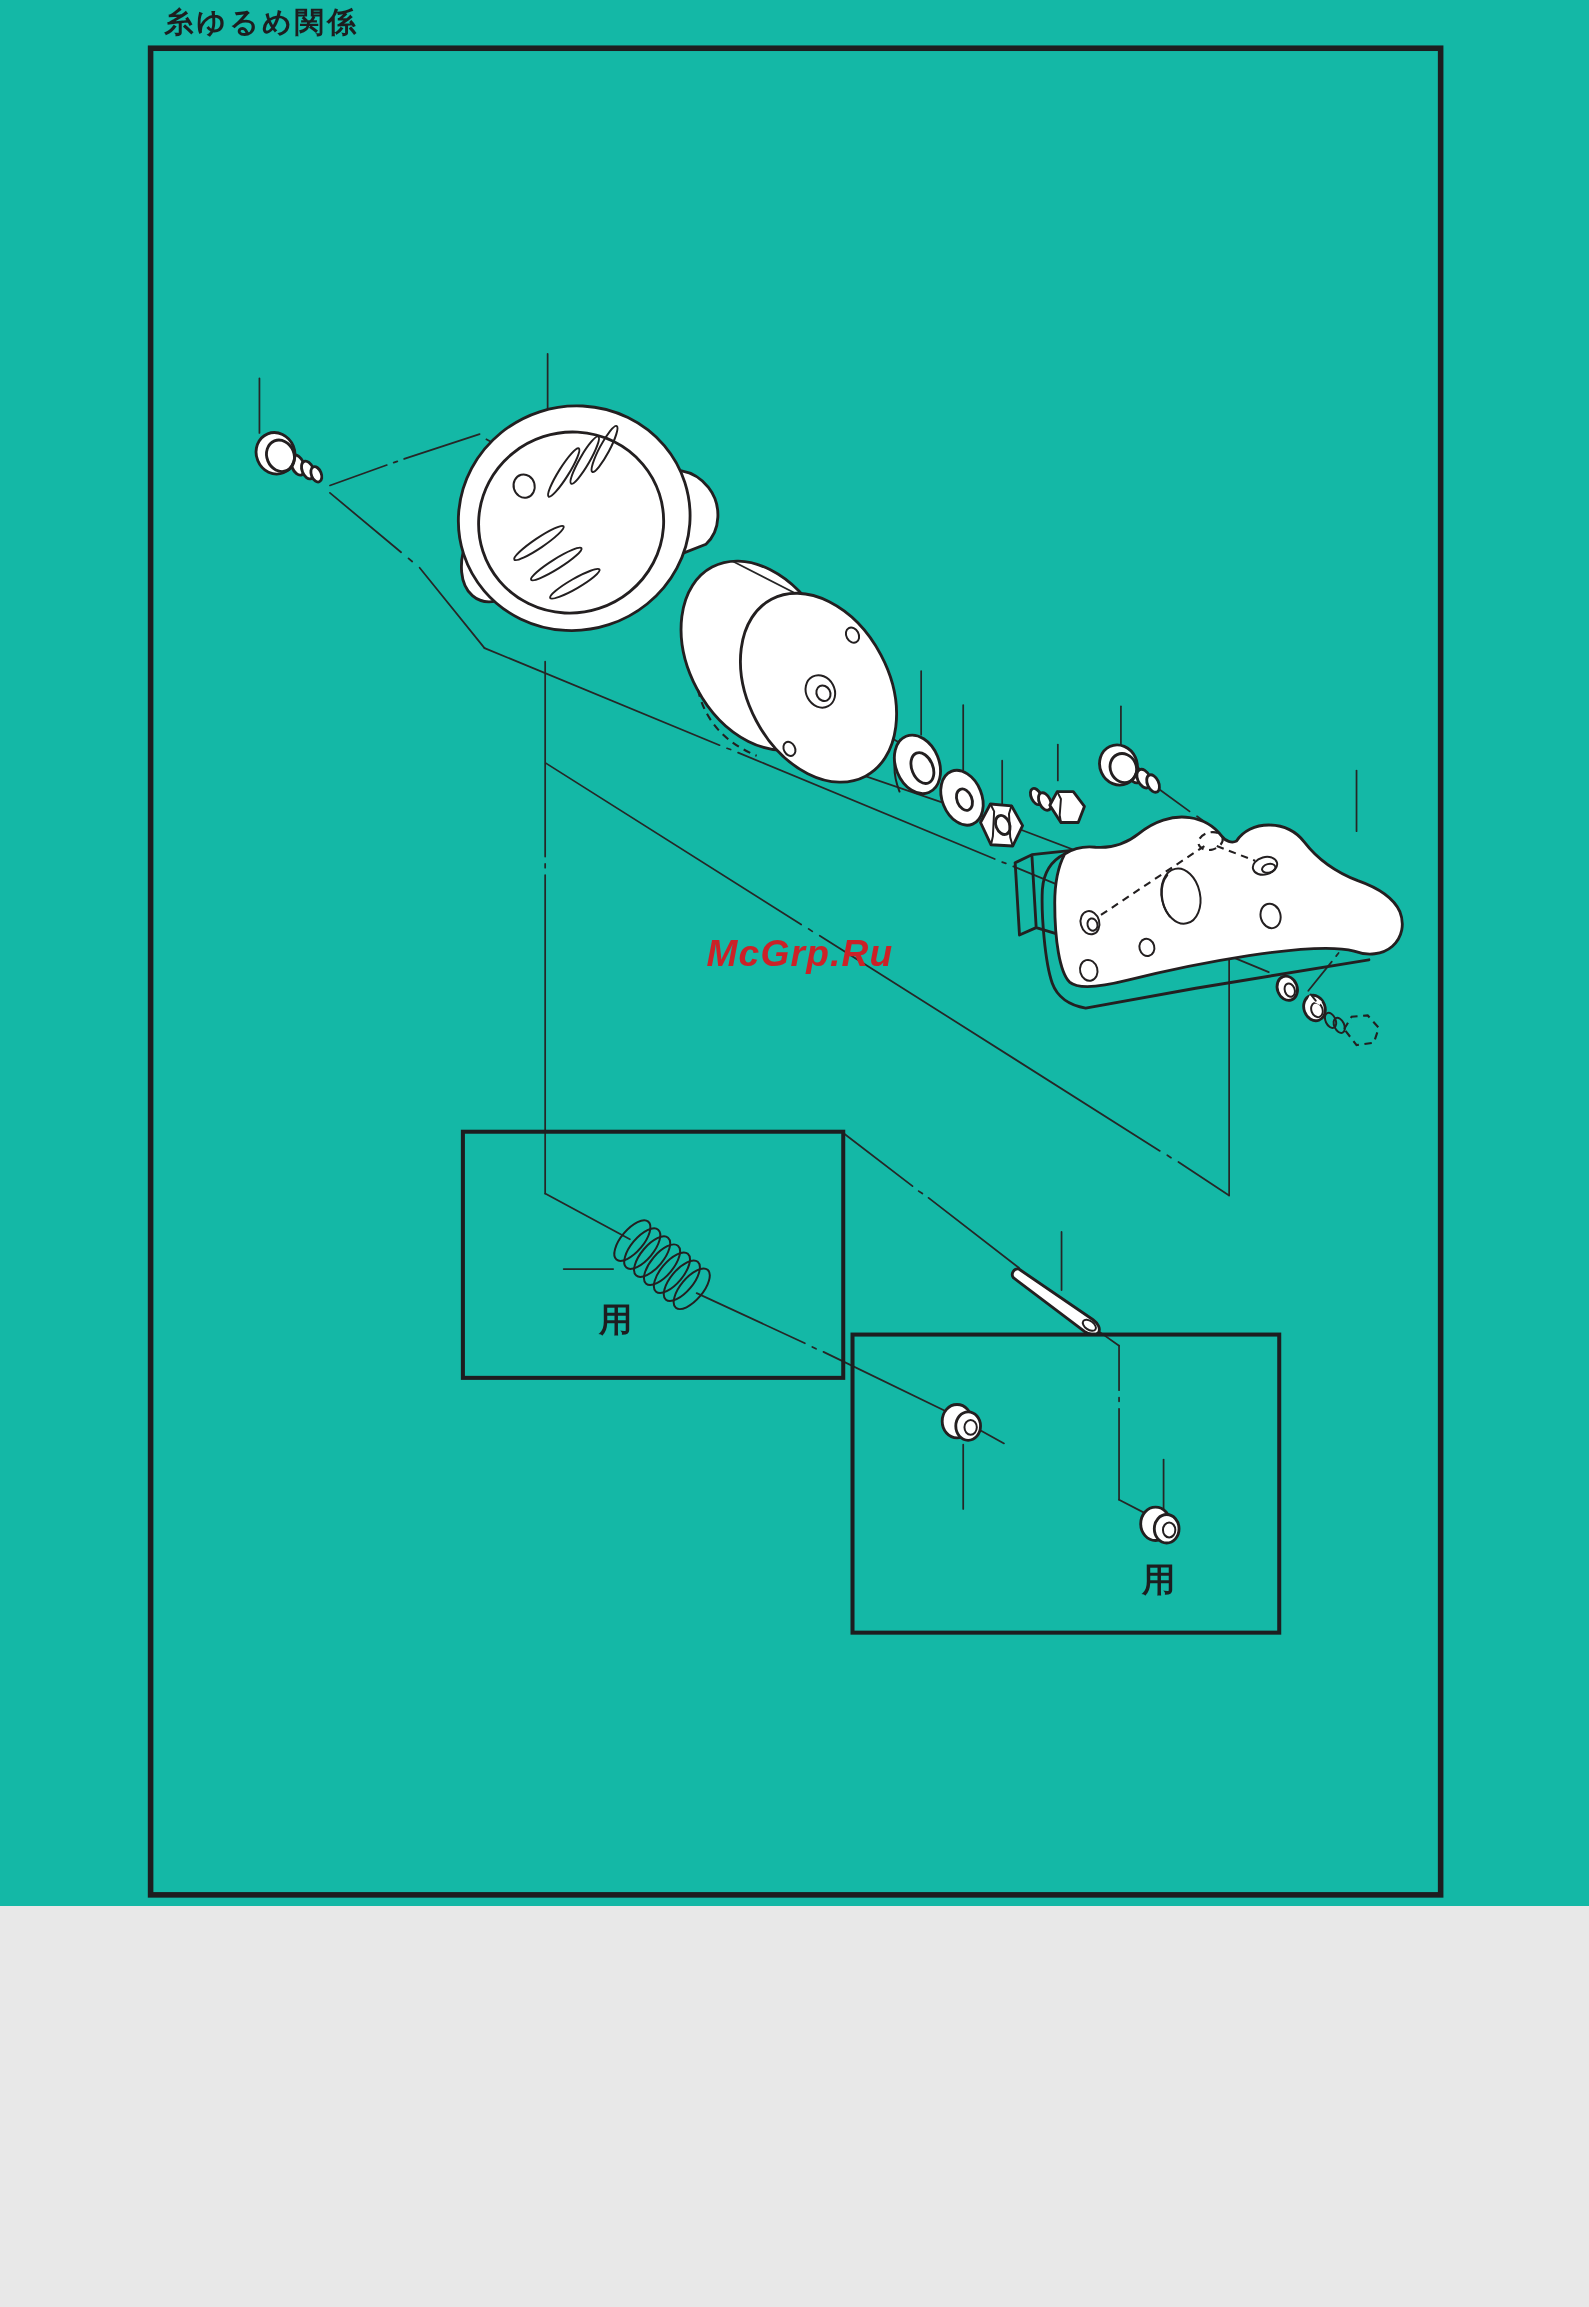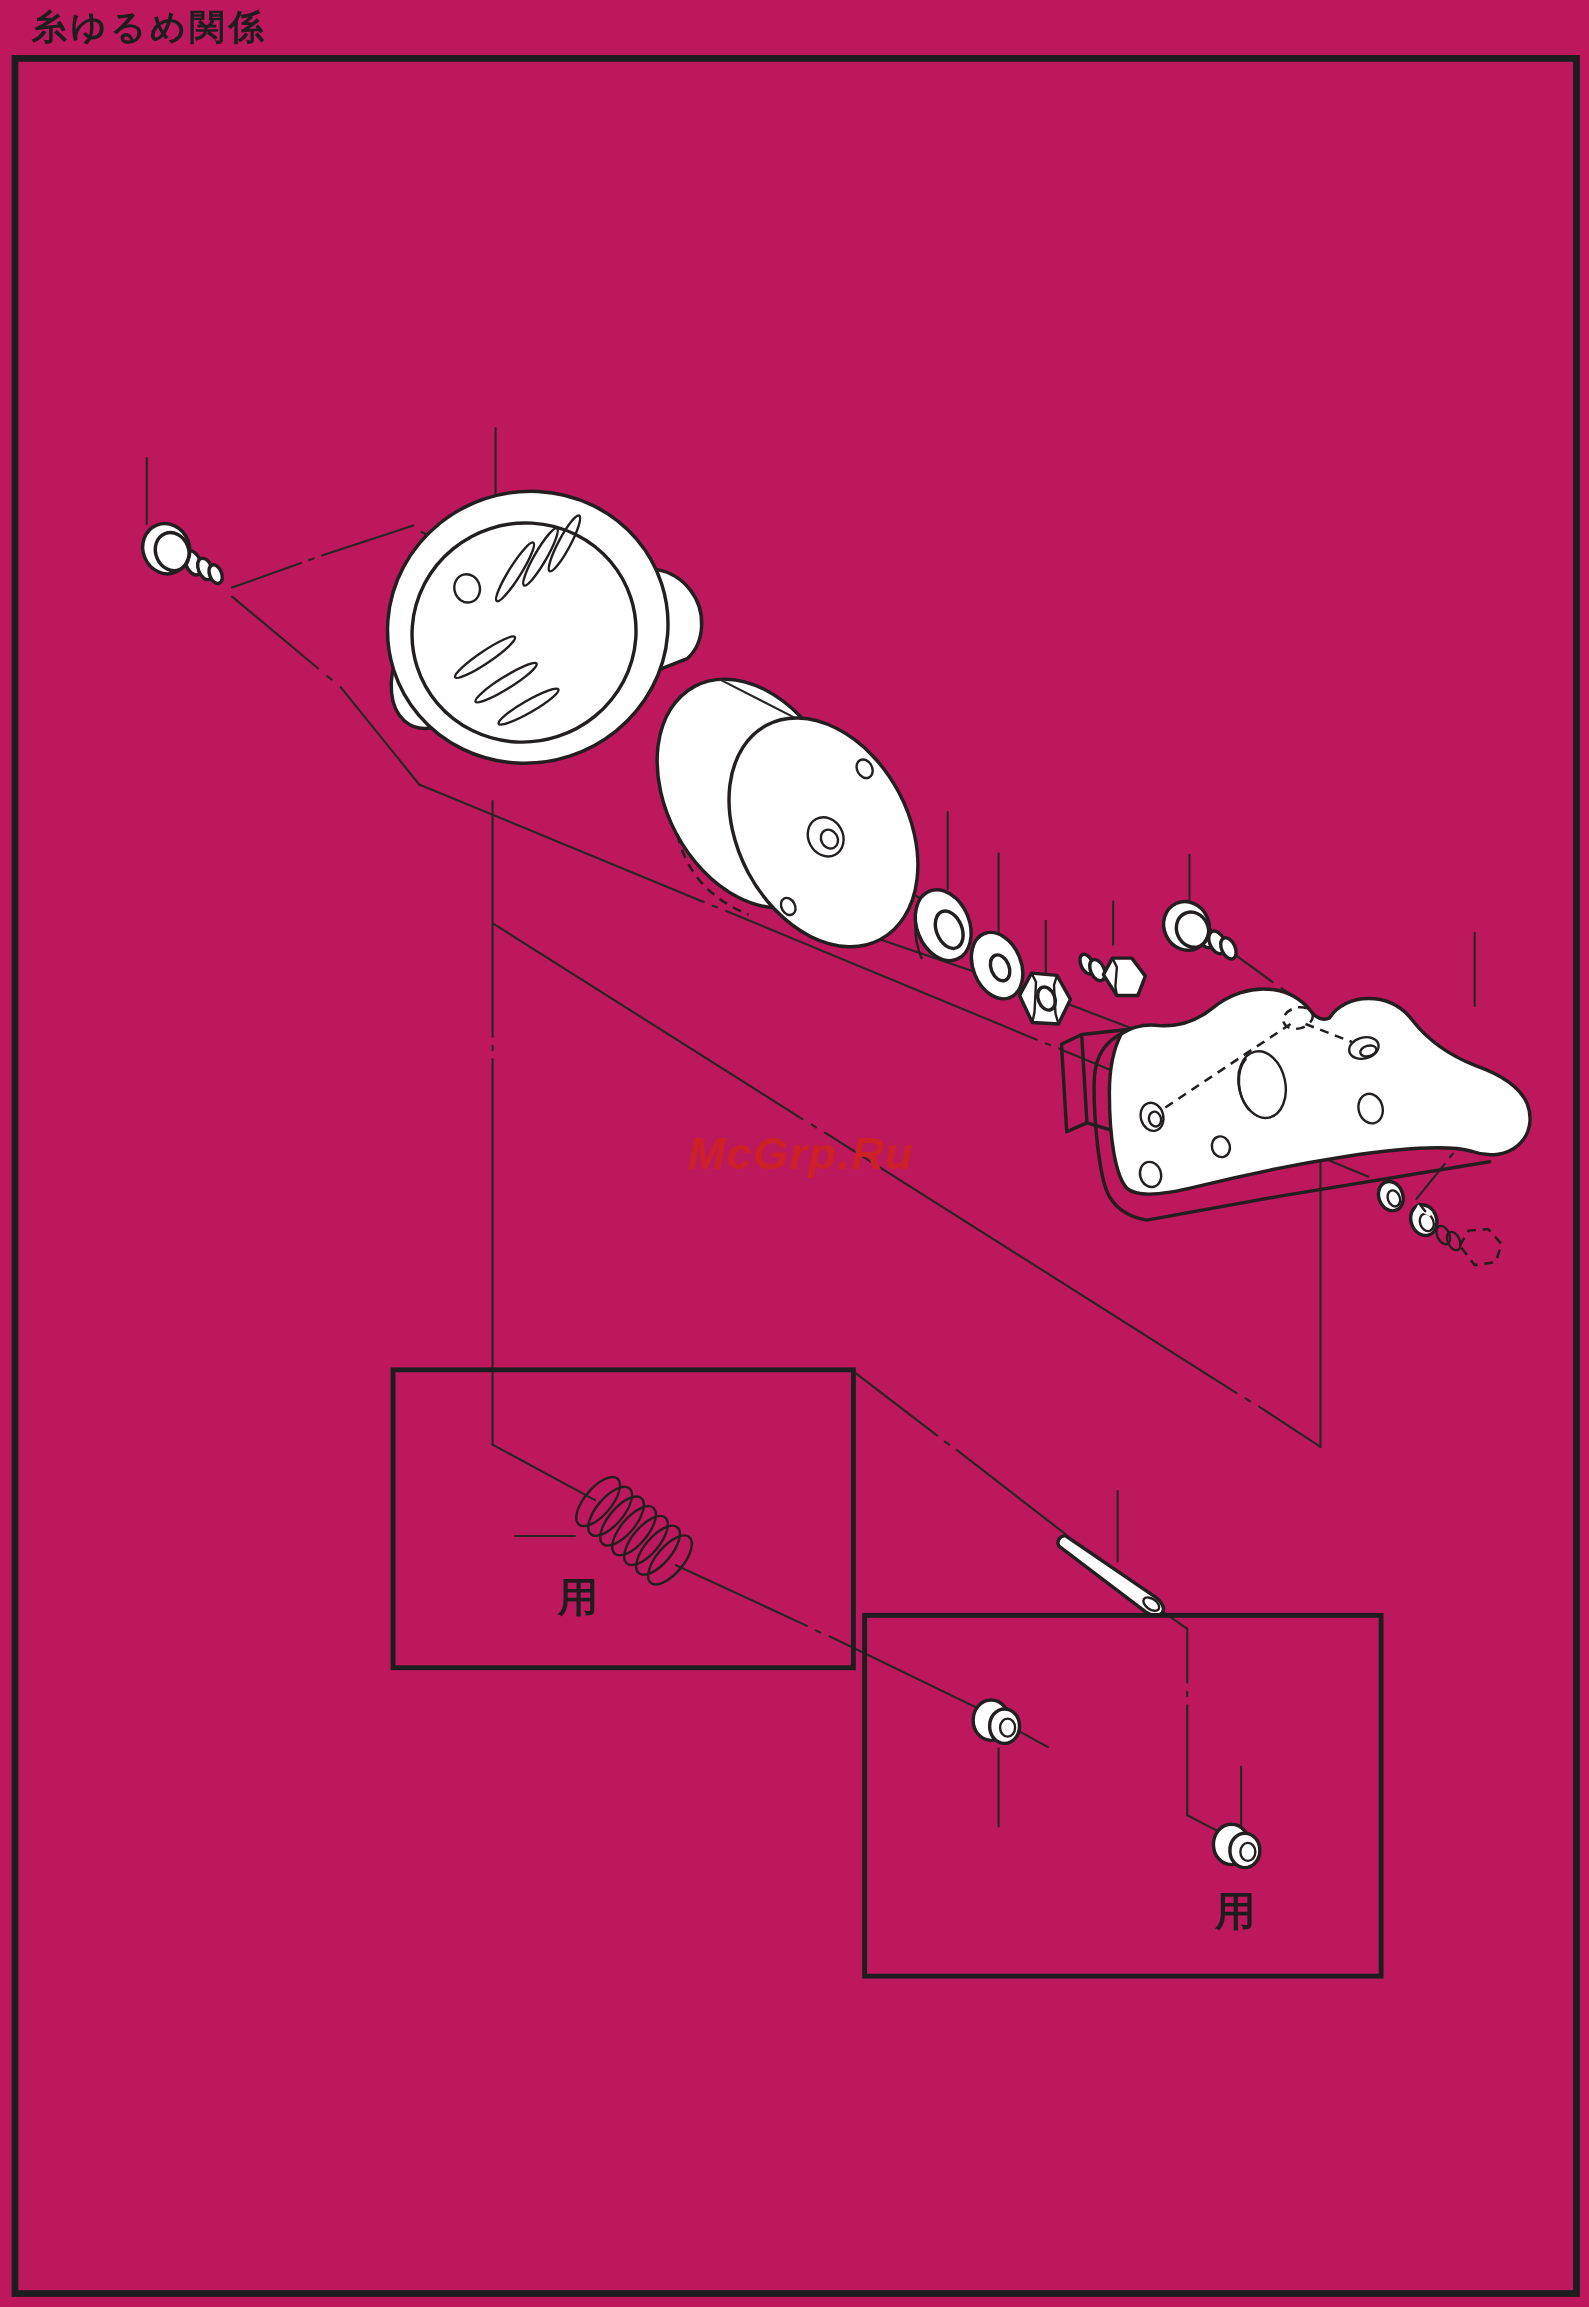--- a/index.html
+++ b/index.html
@@ -1,20 +1,20 @@
 <!DOCTYPE html>
 <html style="font-size:12px"><head>
 <meta charset="utf-8">
 <style>
   html,body{margin:0;padding:0;background:#e8e8e8;}
   .page{
     position:relative;
-    width:1590px;height:2307px;
+    width:1590px;height:1906px;
     margin:0 auto;
-    background:#be185d;
+    background:#14b8a6;
     font-family:"Liberation Sans","DejaVu Sans",sans-serif;
     overflow:hidden;
   }
   svg{position:absolute;left:0;top:0;width:100%;height:100%;}
   .title-txt{
     font-size:47px;font-weight:700;letter-spacing:5px;fill:#1d1d1f;
     font-family:"Liberation Sans","DejaVu Sans",sans-serif;
   }
   .wm-txt{
     font-size:60px;font-style:italic;font-weight:600;letter-spacing:2px;fill:#cc2127;

